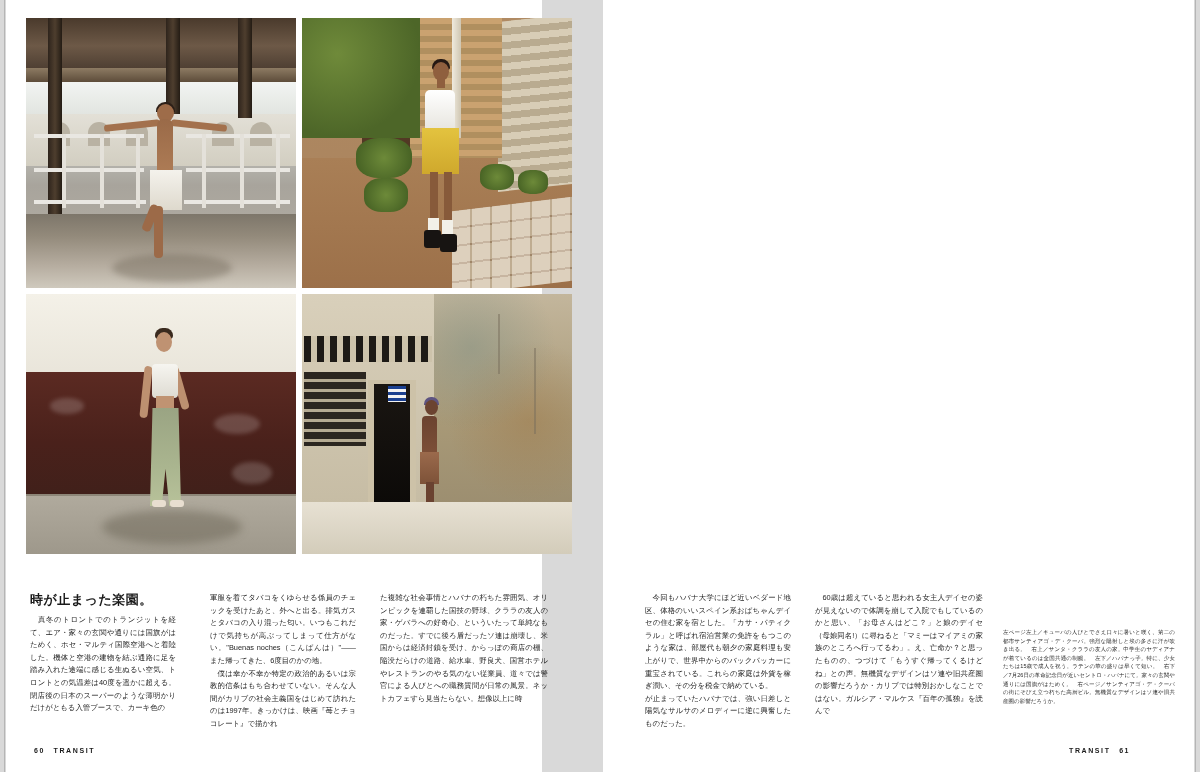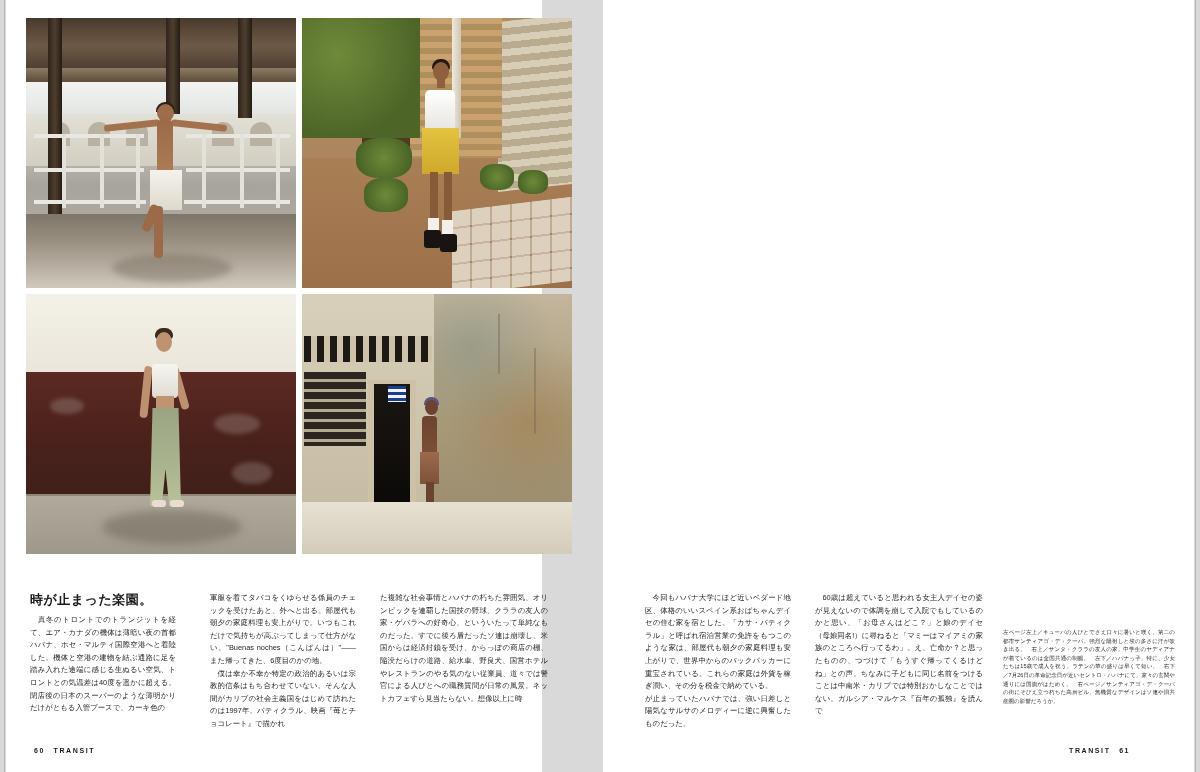--- a/index.html
+++ b/index.html
@@ -320,41 +320,41 @@
       <div class="fhead"></div>
       <div class="fbody"></div>
       <div class="fskirt"></div>
       <div class="fleg"></div>
       <div class="pavement"></div>
     </div>
 
     <div class="headline" style="left:24px; top:591px;">時が止まった楽園。</div>
 
     <div class="col" id="lc1" style="left:24px;  top:614px; width:146px; height:110px;">
-        <p>　真冬のトロントでのトランジットを経て、エア・カナダの機体は薄暗い夜の首都ハバナ、ホセ・マルティ国際空港へと着陸した。機体と空港の建物を結ぶ通路に足を踏み入れた途端に感じる生ぬるい空気、トロントとの気温差は40度を遥かに超える。閉店後の日本のスーパーのような薄明かりだけがともる入管ブースで、カーキ色の</p>
+        <p>　真冬のトロントでのトランジットを経て、エア・家々の玄関や通りには国旗がはためく、ホセ・マルティ国際空港へと着陸した。機体と空港の建物を結ぶ通路に足を踏み入れた途端に感じる生ぬるい空気、トロントとの気温差は40度を遥かに超える。閉店後の日本のスーパーのような薄明かりだけがともる入管ブースで、カーキ色の</p>
       </div>
     <div class="col" id="lc2" style="left:204px; top:592px; width:146px; height:132px;">
-        <p>軍服を着てタバコをくゆらせる係員のチェックを受けたあと、外へと出る。部屋代も朝夕の家庭料理も安上がりで。いつもこれだけで気持ちが高ぶってしまって仕方がない。"Buenas noches（こんばんは）"——また帰ってきた、6度目のかの地。</p>
-        <p>　僕は幸か不幸か特定の政治的あるいは宗教的信条はもち合わせていない。そんな人間がカリブの社会主義国をはじめて訪れたのは1997年。パティクラル、映画『苺とチョコレート』で描かれ</p>
+        <p>軍服を着てタバコをくゆらせる係員のチェックを受けたあと、外へと出る。排気ガスとタバコの入り混った匂い。いつもこれだけで気持ちが高ぶってしまって仕方がない。"Buenas noches（こんばんは）"——また帰ってきた、6度目のかの地。</p>
+        <p>　僕は幸か不幸か特定の政治的あるいは宗教的信条はもち合わせていない。そんな人間がカリブの社会主義国をはじめて訪れたのは1997年。きっかけは、映画『苺とチョコレート』で描かれ</p>
       </div>
     <div class="col" id="lc3" style="left:374px; top:592px; width:168px; height:132px;">
         <p>た複雑な社会事情とハバナの朽ちた雰囲気、オリンピックを連覇した国技の野球、クララの友人の家・ゲバラへの好奇心、といういたって単純なものだった。すでに後ろ盾だったソ連は崩壊し、米国からは経済封鎖を受け、からっぽの商店の棚、陥没だらけの道路、給水車、野良犬、国営ホテルやレストランのやる気のない従業員、道々では警官による人びとへの職務質問が日常の風景。ネットカフェすら見当たらない。想像以上に時</p>
       </div>
 
     <div class="folio" style="left:28px; top:746px;">60　TRANSIT</div>
   </div>
 
   <div class="page page-right">
 
     <div class="col" id="rc1" style="left:42px;  top:592px; width:146px; height:132px;">
         <p>　今回もハバナ大学にほど近いベダード地区、体格のいいスペイン系おばちゃんデイセの住む家を宿とした。「カサ・パティクラル」と呼ばれ宿泊営業の免許をもつこのような家は、部屋代も朝夕の家庭料理も安上がりで、世界中からのバックパッカーに重宝されている。これらの家庭は外貨を稼ぎ潤い、その分を税金で納めている。</p>
         <p>が止まっていたハバナでは、強い日差しと陽気なサルサのメロディーに逆に興奮したものだった。</p>
       </div>
     <div class="col" id="rc2" style="left:212px; top:592px; width:168px; height:132px;">
-        <p>　60歳は超えていると思われる女主人デイセの姿が見えないので体調を崩して入院でもしているのかと思い、「お母さんはどこ？」と娘のデイセ（母娘同名!）に尋ねると「マミーはマイアミの家族のところへ行ってるわ」。え、亡命か？と思ったものの、つづけて「もうすぐ帰ってくるけどね」との声。ちなみに子どもに同じ名前をつけることは中南米・カリブでは特別おかしなことではない。ガルシア・マルケス『百年の孤独』を読んで</p>
+        <p>　60歳は超えていると思われる女主人デイセの姿が見えないので体調を崩して入院でもしているのかと思い、「お母さんはどこ？」と娘のデイセ（母娘同名!）に尋ねると「マミーはマイアミの家族のところへ行ってるわ」。え、亡命か？と思ったものの、つづけて「もうすぐ帰ってくるけどね」との声。無機質なデザインはソ連や旧共産圏の影響だろうか・カリブでは特別おかしなことではない。ガルシア・マルケス『百年の孤独』を読んで</p>
       </div>
 
     <div class="caption" style="left:400px; top:628px; width:172px; height:96px;">左ページ左上／キューバの人びとでさえ口々に暑いと嘆く、第二の都市サンティアゴ・デ・クーバ。強烈な陽射しと埃の多さに汗が吹き出る。　右上／サンタ・クララの友人の家。中学生のヤディアナが着ているのは全国共通の制服。　左下／ハバナっ子。特に、少女たちは15歳で成人を祝う。ラテンの華の盛りは早くて短い。　右下／7月26日の革命記念日が近いセントロ・ハバナにて。家々の玄関や通りには国旗がはためく。　右ページ／サンティアゴ・デ・クーバの街にそびえ立つ朽ちた高層ビル。無機質なデザインはソ連や旧共産圏の影響だろうか。</div>
 
     <div class="folio" style="left:466px; top:746px;">TRANSIT　61</div>
   </div>
 
 </div>
 
 </body></html>

